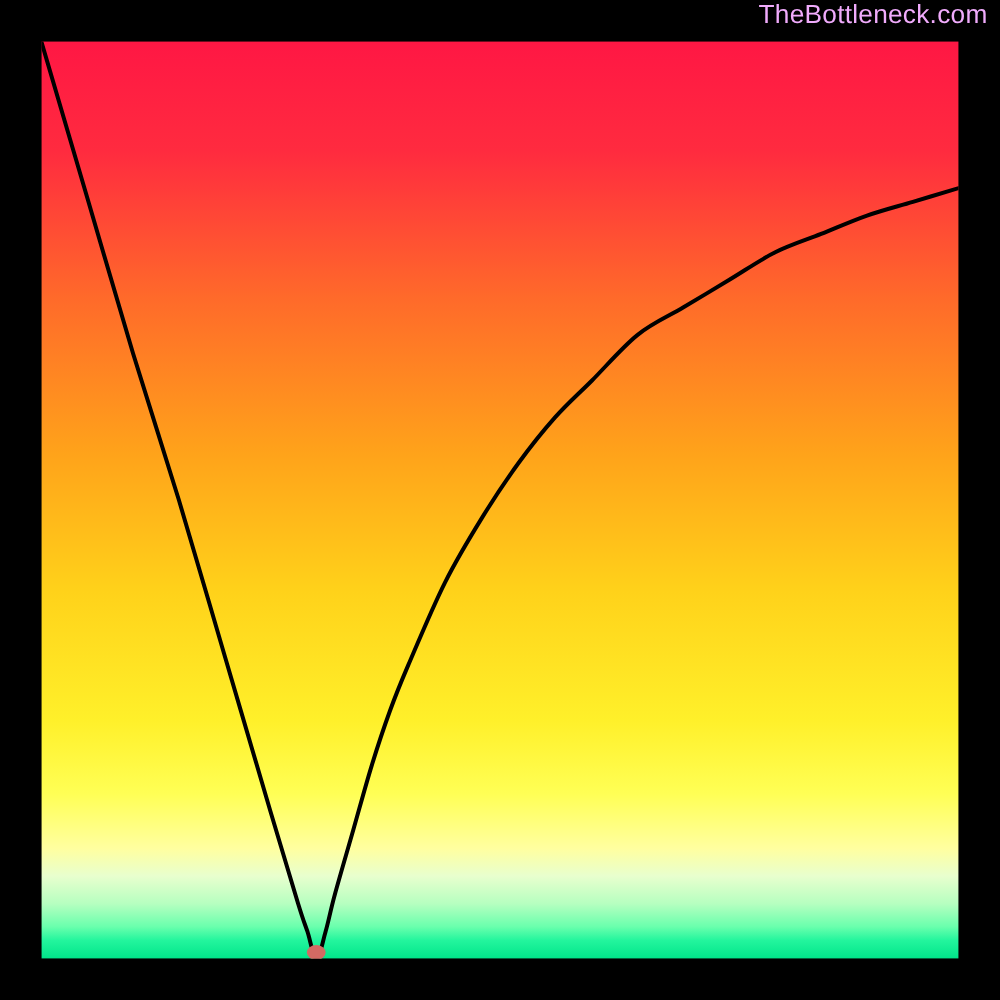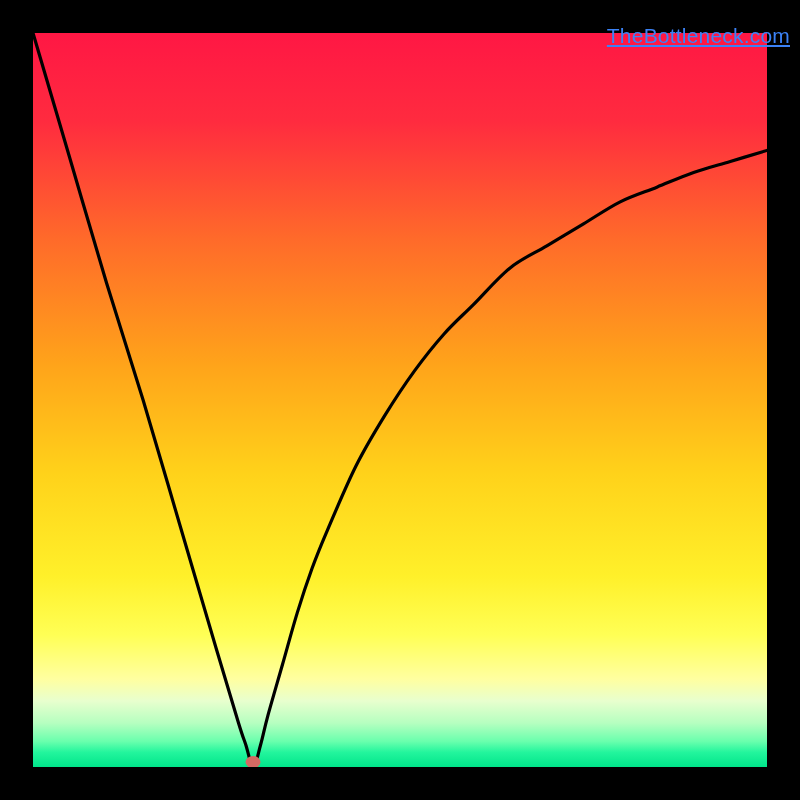--- a/index.html
+++ b/index.html
@@ -37,27 +37,26 @@
   }
   .marker {
     position: absolute;
     width: 15px;
     height: 12px;
     border-radius: 50%;
     transform: translate(-50%, -50%);
   }
   .watermark {
     position: absolute;
-    top: 24px;
+    top: 0;
     right: 10px;
-    color: #3b82f6;
+    color: #f0abfc;
     font-size: 21px;
     font-weight: 500;
     letter-spacing: 0.2px;
-    text-decoration: underline;
   }
 </style>
 </head>
 <body>
 
 <div class="frame">
 
   <div class="plot-area">
 
     <svg class="gradient" viewBox="0 0 734 734" preserveAspectRatio="none">

